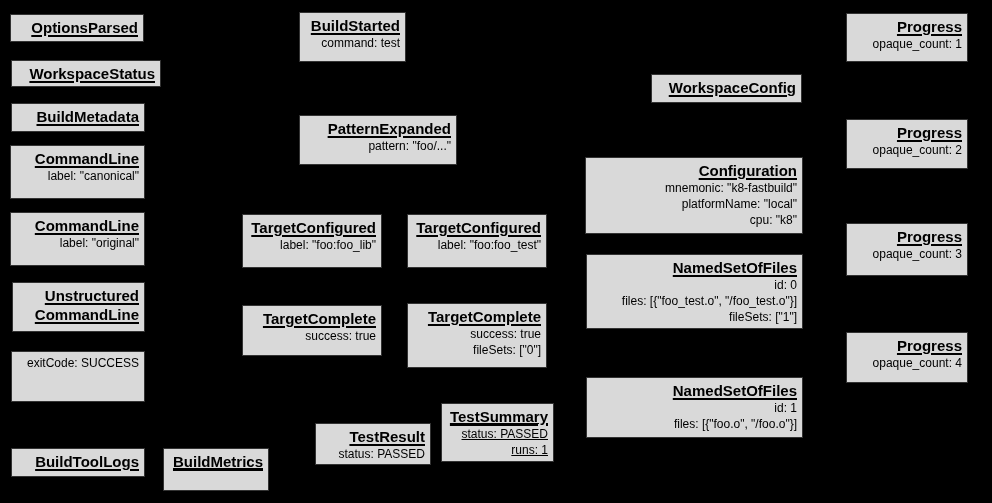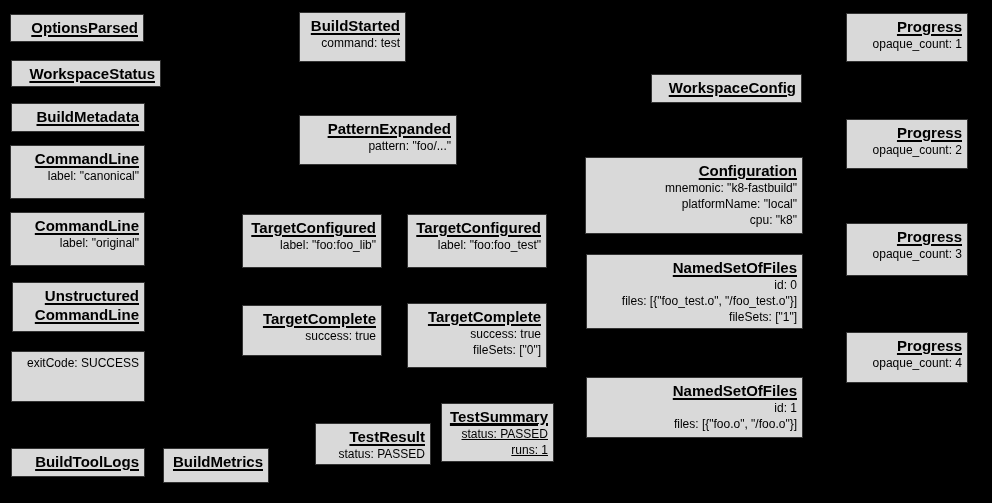--- a/index.html
+++ b/index.html
@@ -64,21 +64,21 @@
     <div class="node" style="left: 12px; top: 282px; width: 133px; height: 50px;">
       <div class="node-title">Unstructured</div>
       <div class="node-title">CommandLine</div>
     </div>
     <div class="node" style="left: 11px; top: 351px; width: 134px; height: 51px;">
       <div class="node-line">exitCode: SUCCESS</div>
     </div>
     <div class="node" style="left: 11px; top: 448px; width: 134px; height: 29px;">
       <div class="node-title">BuildToolLogs</div>
     </div>
-    <div class="node" style="left: 163px; top: 448px; width: 106px; height: 35px;">
+    <div class="node" style="left: 163px; top: 448px; width: 106px; height: 43px; text-decoration: underline;">
       <div class="node-title">BuildMetrics</div>
     </div>
     <div class="node" style="left: 299px; top: 12px; width: 107px; height: 50px;">
       <div class="node-title">BuildStarted</div>
       <div class="node-line">command: test</div>
     </div>
     <div class="node" style="left: 299px; top: 115px; width: 158px; height: 50px;">
       <div class="node-title">PatternExpanded</div>
       <div class="node-line">pattern: "foo/..."</div>
     </div>

